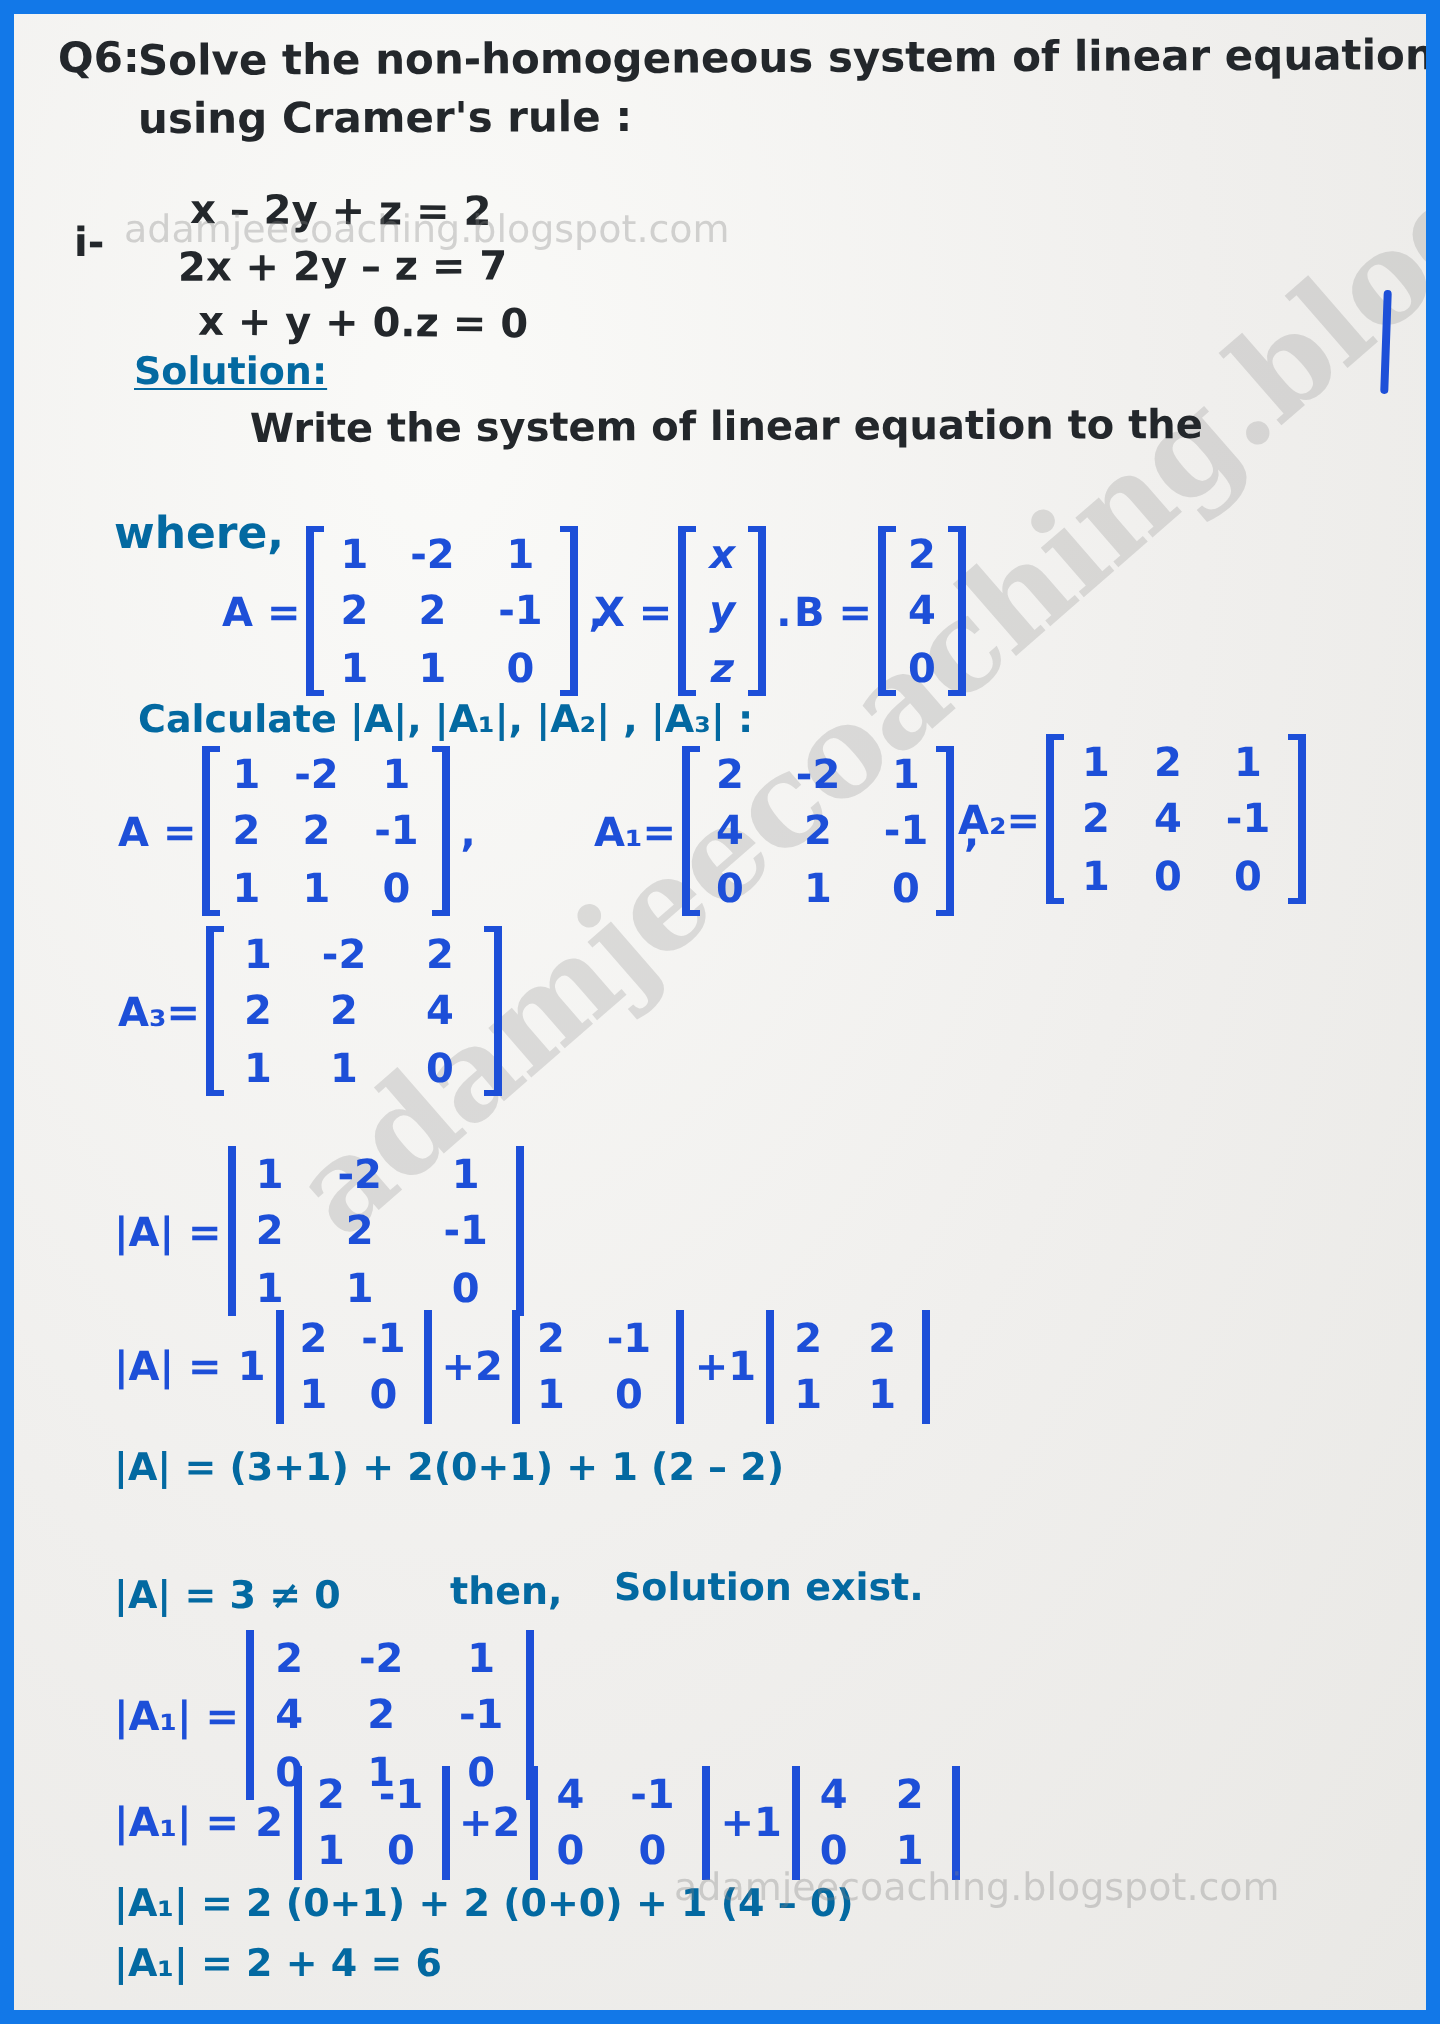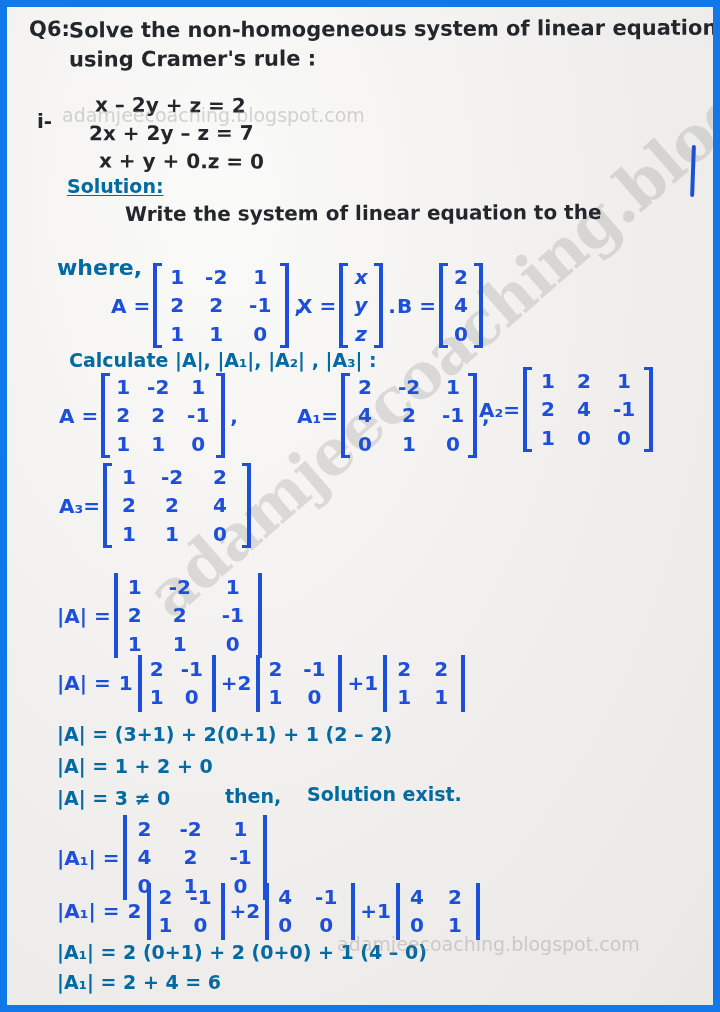--- a/index.html
+++ b/index.html
@@ -384,21 +384,20 @@
         </span>
         <span class="row">
           <span class="cell" style="width:34px">1</span>
           <span class="cell" style="width:40px">1</span>
         </span>
       </span>
       <span class="bar"></span>
     </div>
 
     <div class="ink blue t20" style="left:50px; top:716px;">|A| = (3+1) + 2(0+1) + 1 (2 – 2)</div>
-    <div class="ink blue t20" style="left:50px; top:748px;">|A| = 1 + 2 + 0</div>
     <div class="ink blue t20" style="left:50px; top:780px;">|A| = 3 ≠ 0</div>
     <div class="ink blue t20" style="left:218px; top:778px;">then,</div>
     <div class="ink blue t20" style="left:300px; top:776px;">Solution exist.</div>
 
     <div class="mtx" style="left:50px; top:808px;">
       <span class="lbl">|A₁| =</span>
       <span class="bar"></span>
       <span class="rows">
         <span class="row">
           <span class="cell" style="width:36px">2</span>

